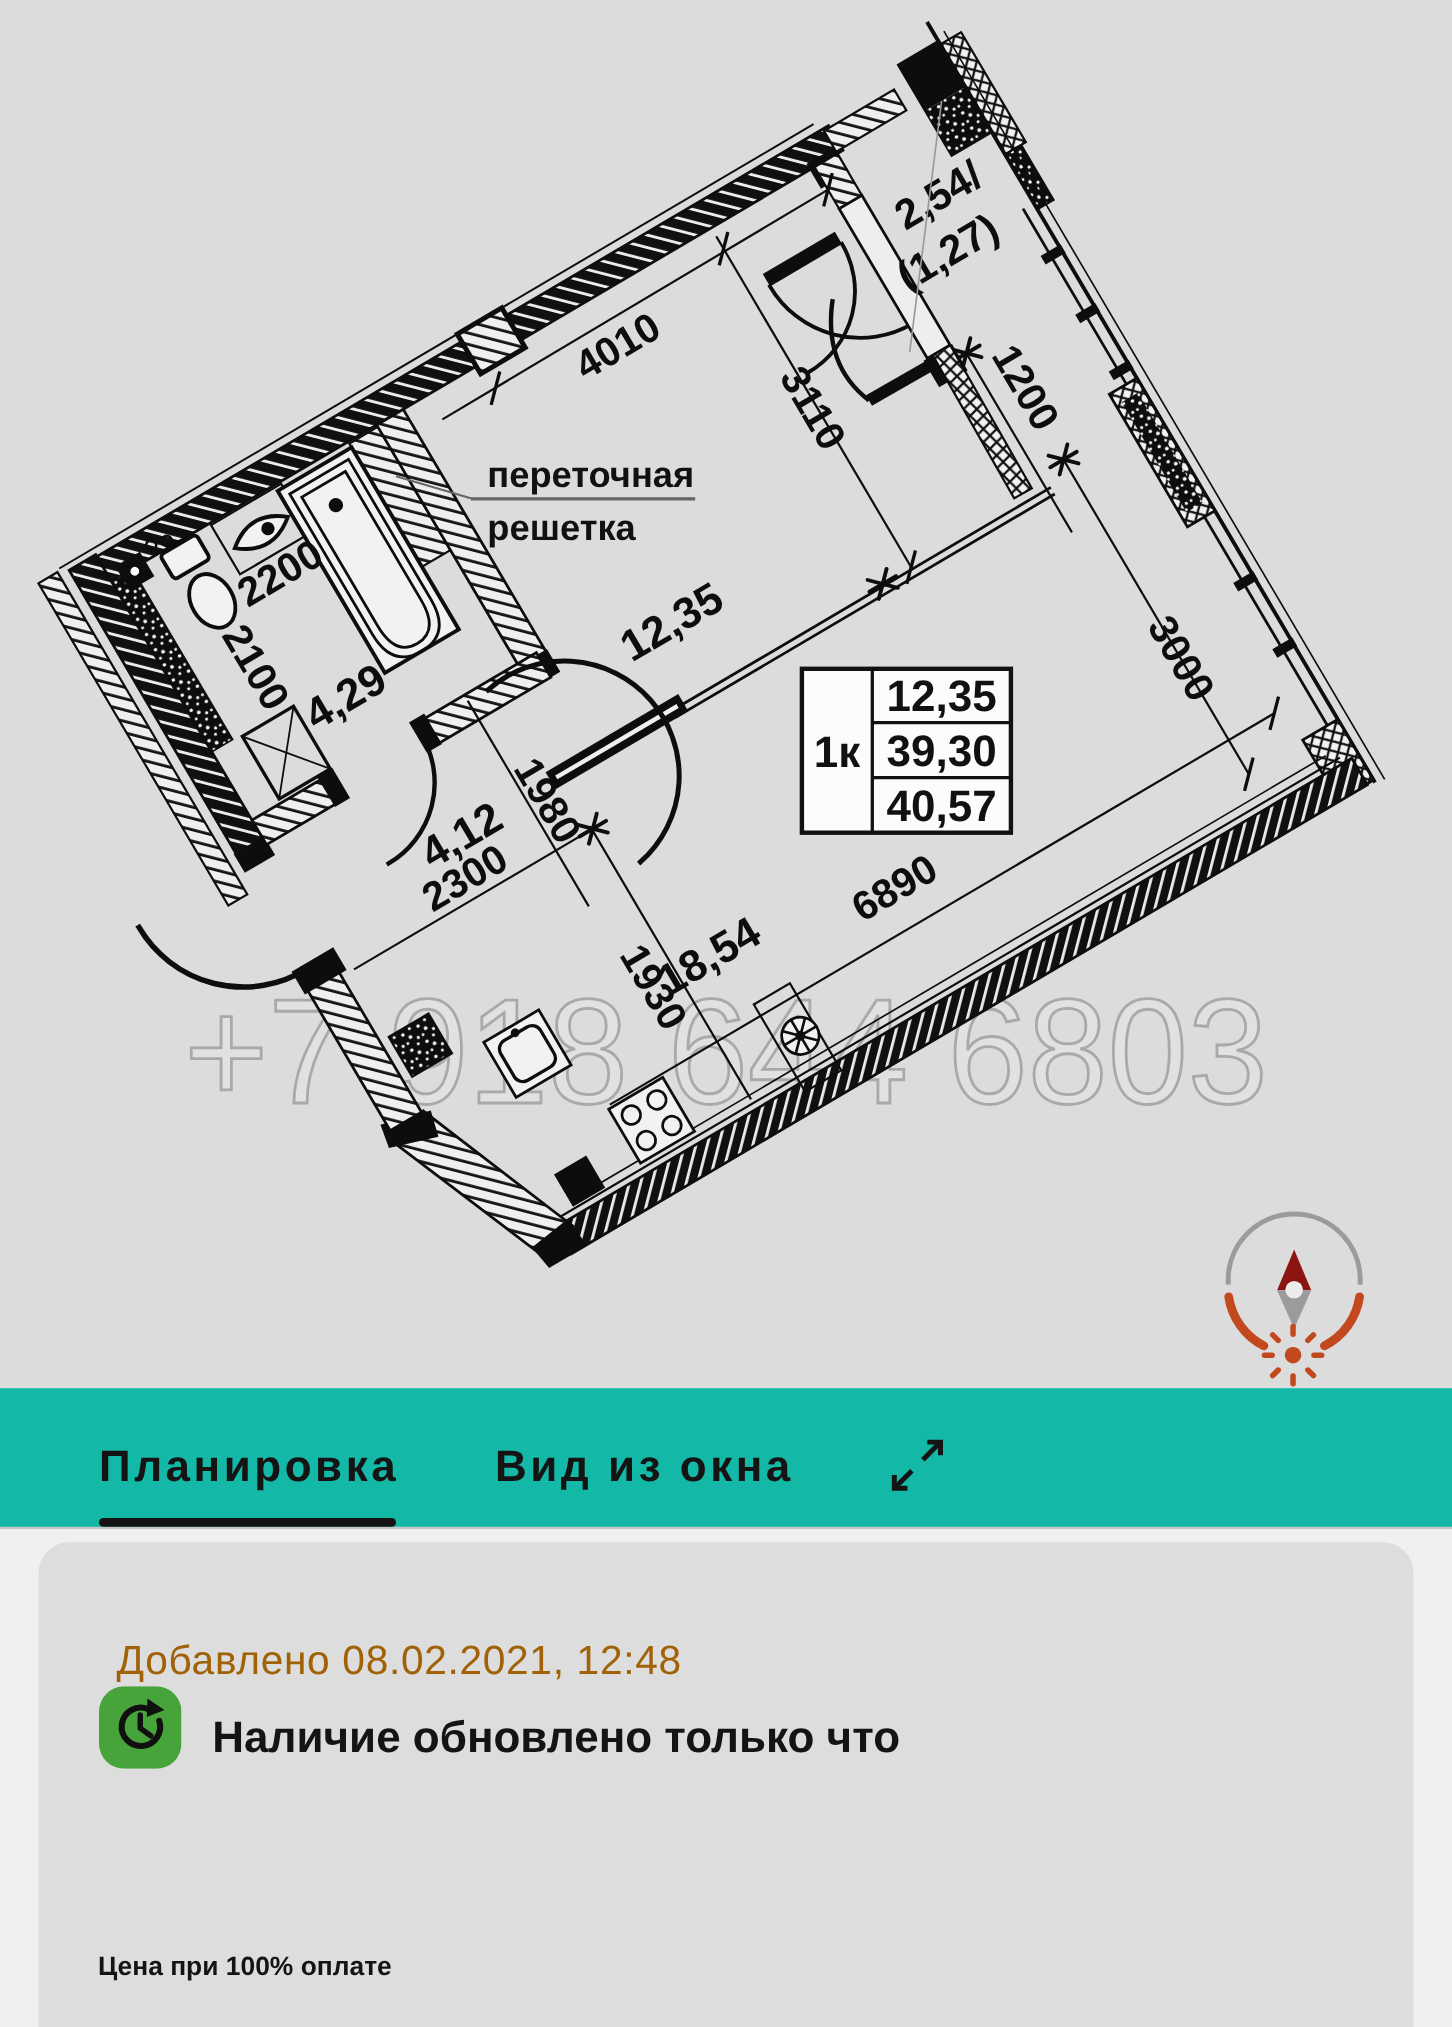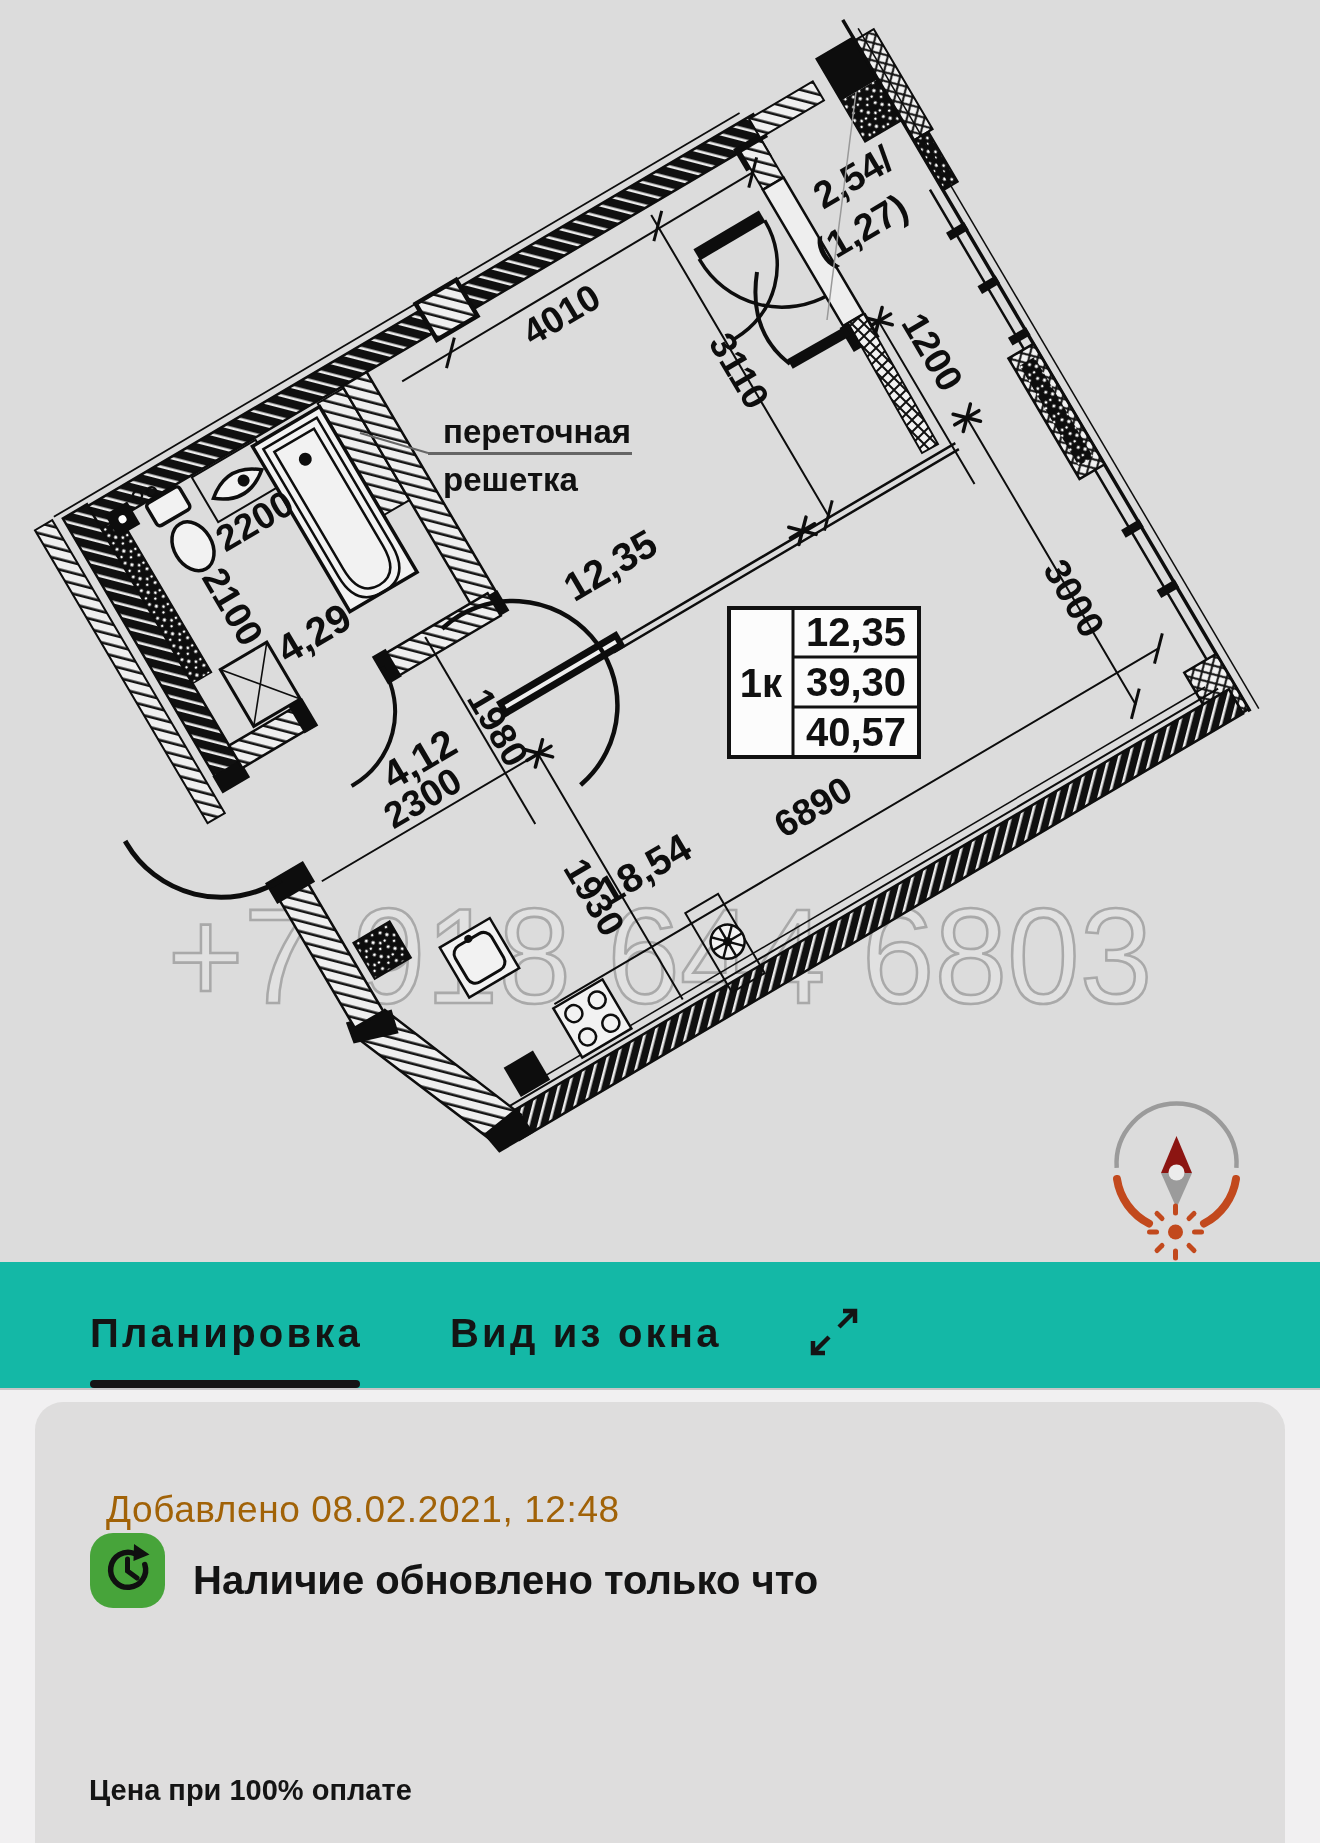--- a/index.html
+++ b/index.html
@@ -10,21 +10,21 @@
   .t1{left:90px;}
   .t2{left:450px;text-align:center;}
   .t3{left:884px;}
   .tabline{position:absolute;left:90px;top:118px;width:270px;height:8px;background:#141414;border-radius:4px;}
   .card{position:absolute;left:35px;top:1402px;width:1250px;height:470px;background:#dedddd;border-radius:28px;}
   .added{position:absolute;left:71px;top:58px;font-size:37px;color:#a16207;letter-spacing:0.6px;margin-top:29px;}
   .icon{position:absolute;left:55px;top:131px;width:75px;height:75px;}
   .avail{position:absolute;left:158px;top:156px;font-size:40px;font-weight:bold;color:#141414;}
   .price{position:absolute;left:52px;top:248px;font-size:66px;font-weight:bold;color:#141414;letter-spacing:8px;}
   .rub{display:inline-block;position:relative;color:#8f8f8f;font-size:62px;margin-left:6px;letter-spacing:0;}
-  .price100{position:absolute;left:54px;top:372px;font-size:29px;font-weight:bold;color:#141414;}
+  .price100{position:absolute;left:54px;top:372px;font-size:24px;font-weight:bold;color:#141414;}
 </style>
 </head>
 <body>
 
 <div class="plan">
 <svg width="1320" height="1262" viewBox="0 0 1320 1262">
 <defs>
 <pattern id="hv" width="11" height="11" patternUnits="userSpaceOnUse" patternTransform="rotate(-45)">
           <rect width="11" height="11" fill="#101010"></rect>
           <rect width="2.6" height="11" fill="#ececec"></rect>

